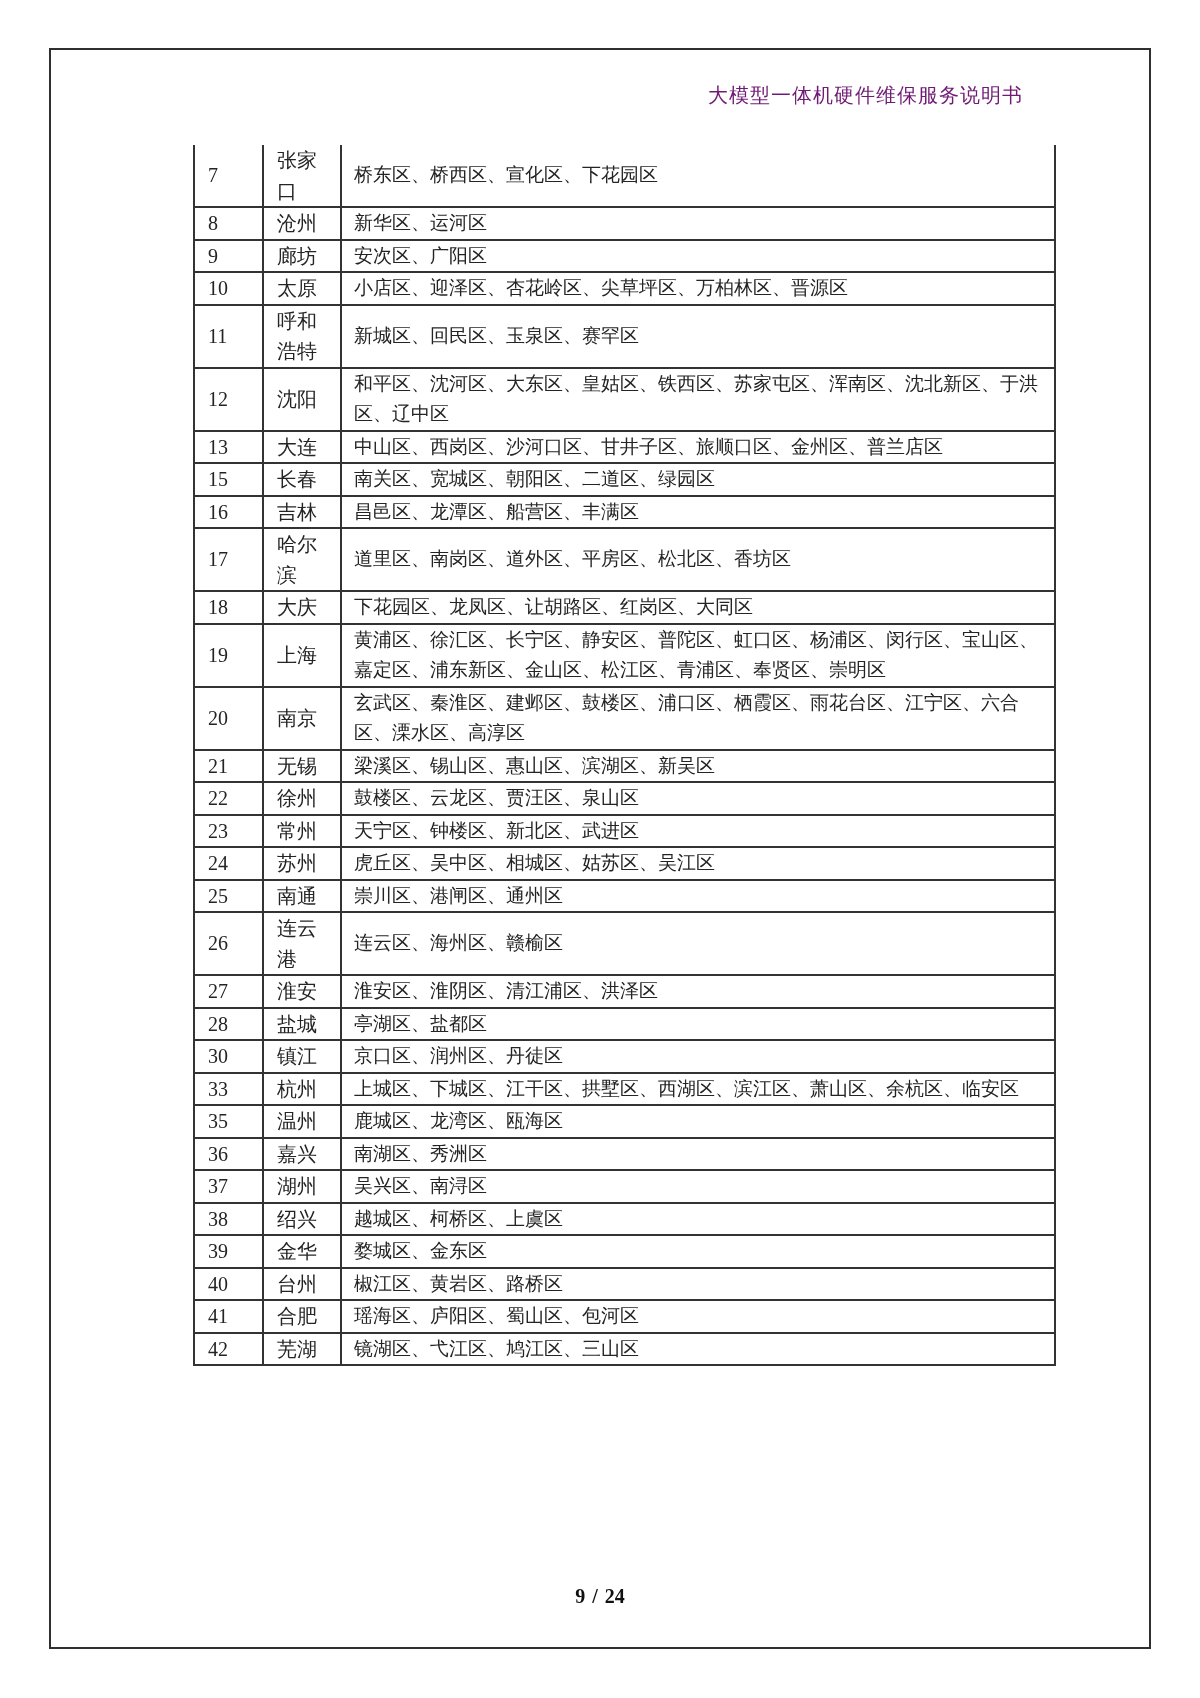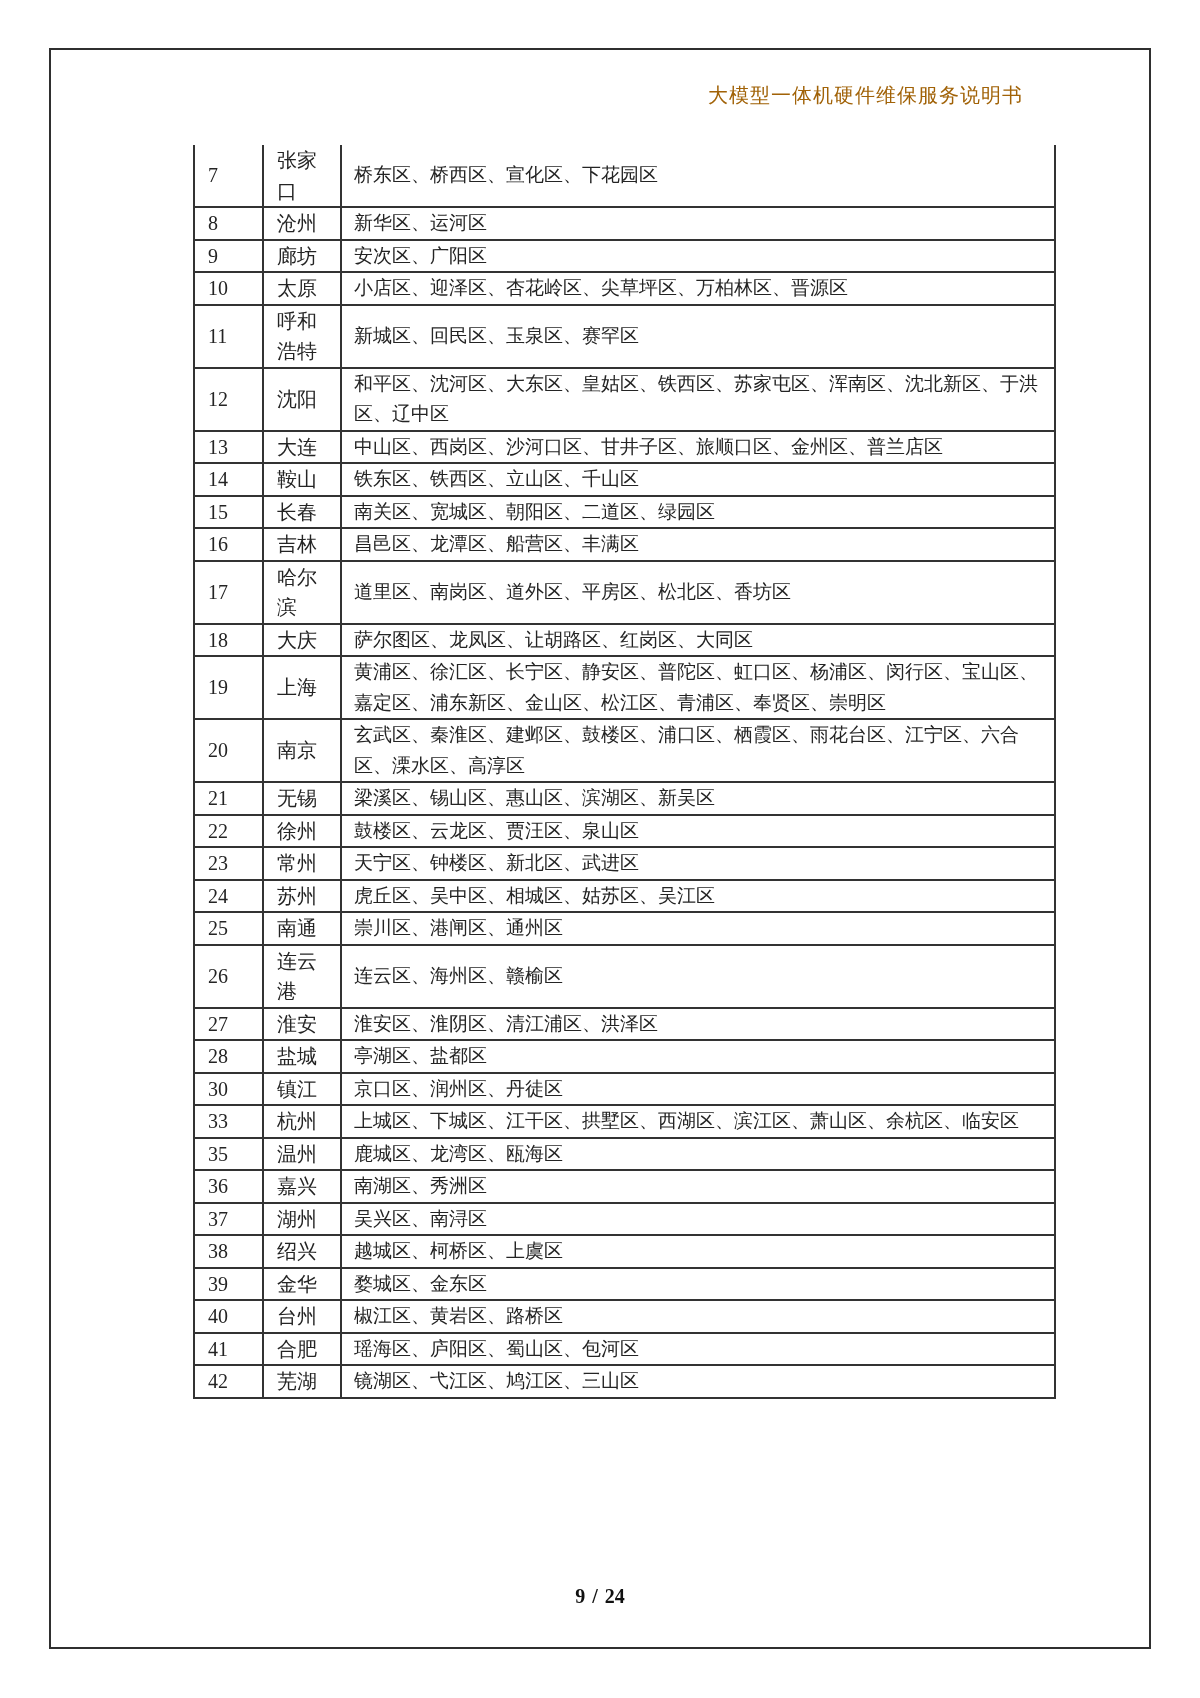--- a/index.html
+++ b/index.html
@@ -19,21 +19,21 @@
     height: 1601px;
     border: 2px solid #2f2f2f;
     background: #ffffff;
   }
   .doc-header {
     position: absolute;
     top: 82px;
     right: 177px;
     font-size: 20px;
     letter-spacing: 1px;
-    color: #a16207;
+    color: #701a75;
     white-space: nowrap;
     margin-left: 37px;
   }
   table.district-table {
     position: absolute;
     left: 193px;
     top: 145px;
     width: 857px;
     border-collapse: collapse;
     table-layout: fixed;
@@ -119,25 +119,20 @@
     <td class="col-city">沈阳</td>
     <td class="col-districts">和平区、沈河区、大东区、皇姑区、铁西区、苏家屯区、浑南区、沈北新区、于洪区、辽中区</td>
   </tr>
 
   <tr>
     <td class="col-no">13</td>
     <td class="col-city">大连</td>
     <td class="col-districts">中山区、西岗区、沙河口区、甘井子区、旅顺口区、金州区、普兰店区</td>
   </tr>
 
-  <tr>
-    <td class="col-no">14</td>
-    <td class="col-city">鞍山</td>
-    <td class="col-districts">铁东区、铁西区、立山区、千山区</td>
-  </tr>
 
   <tr>
     <td class="col-no">15</td>
     <td class="col-city">长春</td>
     <td class="col-districts">南关区、宽城区、朝阳区、二道区、绿园区</td>
   </tr>
 
   <tr>
     <td class="col-no">16</td>
     <td class="col-city">吉林</td>
@@ -146,21 +141,21 @@
 
   <tr>
     <td class="col-no">17</td>
     <td class="col-city">哈尔滨</td>
     <td class="col-districts">道里区、南岗区、道外区、平房区、松北区、香坊区</td>
   </tr>
 
   <tr>
     <td class="col-no">18</td>
     <td class="col-city">大庆</td>
-    <td class="col-districts">萨尔图区、龙凤区、让胡路区、红岗区、大同区</td>
+    <td class="col-districts">下花园区、龙凤区、让胡路区、红岗区、大同区</td>
   </tr>
 
   <tr>
     <td class="col-no">19</td>
     <td class="col-city">上海</td>
     <td class="col-districts">黄浦区、徐汇区、长宁区、静安区、普陀区、虹口区、杨浦区、闵行区、宝山区、嘉定区、浦东新区、金山区、松江区、青浦区、奉贤区、崇明区</td>
   </tr>
 
   <tr>
     <td class="col-no">20</td>

